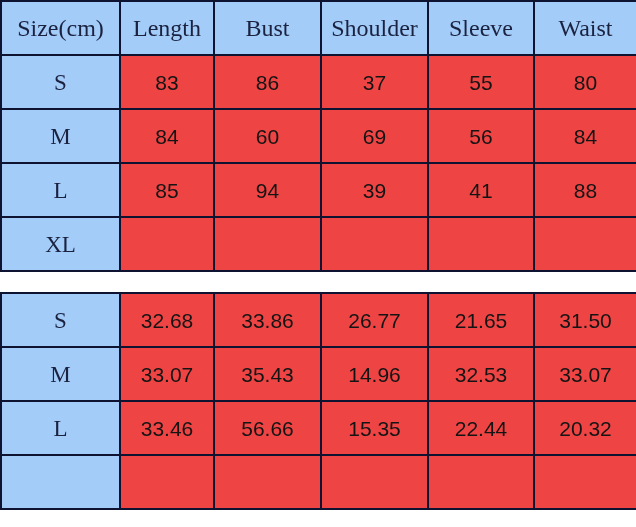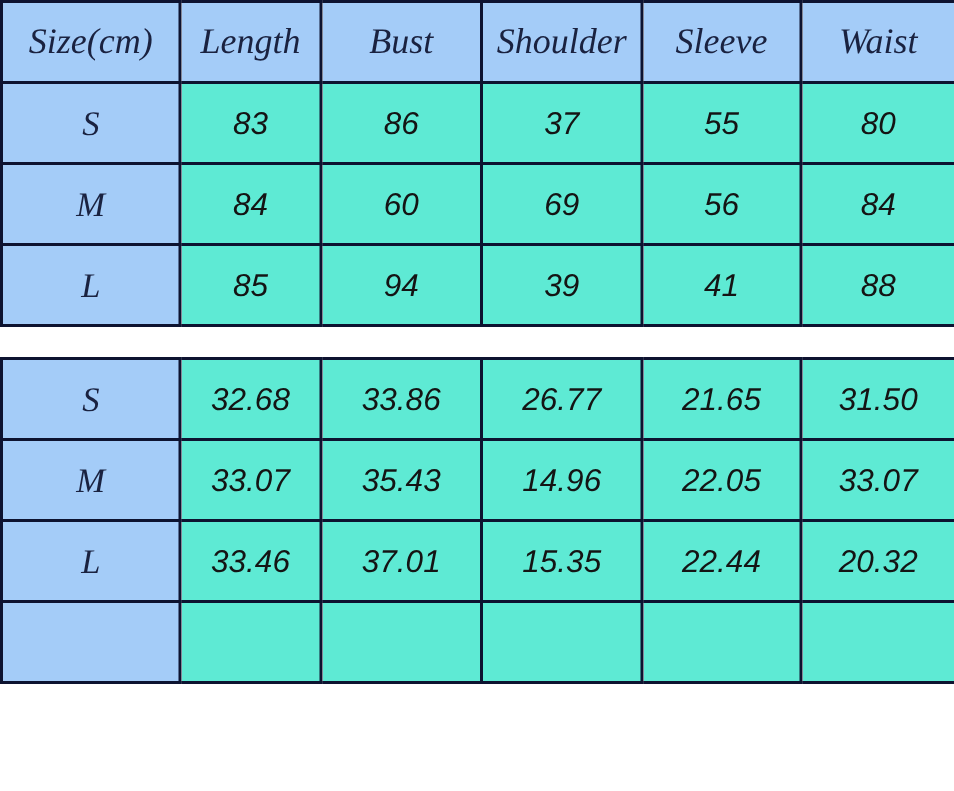--- a/index.html
+++ b/index.html
@@ -13,36 +13,35 @@
     height: 527px;
     overflow: hidden;
     font-family: "Liberation Sans", sans-serif;
   }
 
   #chart-root {
     width: 636px;
     height: 527px;
     position: relative;
     background: #ffffff;
-    font-style: italic;
   }
 
   table.size-table {
     width: 636px;
     border-collapse: collapse;
     table-layout: fixed;
     background: #ffffff;
   }
 
   table.size-table td {
     border: 2px solid #0d1330;
     padding: 0;
     text-align: center;
     vertical-align: middle;
-    background: #5eead4;
+    background: #ef4444;
     color: #141414;
     font-family: "Liberation Sans", sans-serif;
     font-size: 21px;
     line-height: 1;
     height: 54px;
     box-sizing: border-box;
     overflow: hidden;
     white-space: nowrap;
   }
 
@@ -122,20 +121,28 @@
 
       <tr>
         <td class="blue">L</td>
         <td>85</td>
         <td>94</td>
         <td>39</td>
         <td>41</td>
         <td>88</td>
       </tr>
 
+      <tr>
+        <td class="blue">XL</td>
+        <td></td>
+        <td></td>
+        <td></td>
+        <td></td>
+        <td></td>
+      </tr>
     </tbody>
   </table>
 
   <div class="table-gap"></div>
 
   <div class="clip-bottom">
     <table class="size-table">
       <colgroup>
         <col class="c-size">
           <col class="c-length">
@@ -153,28 +160,28 @@
           <td>26.77</td>
           <td>21.65</td>
           <td>31.50</td>
         </tr>
 
         <tr>
           <td class="blue">M</td>
           <td>33.07</td>
           <td>35.43</td>
           <td>14.96</td>
-          <td>22.05</td>
+          <td>32.53</td>
           <td>33.07</td>
         </tr>
 
         <tr>
           <td class="blue">L</td>
           <td>33.46</td>
-          <td>37.01</td>
+          <td>56.66</td>
           <td>15.35</td>
           <td>22.44</td>
           <td>20.32</td>
         </tr>
 
         <tr>
           <td class="blue"></td>
           <td></td>
           <td></td>
           <td></td>

